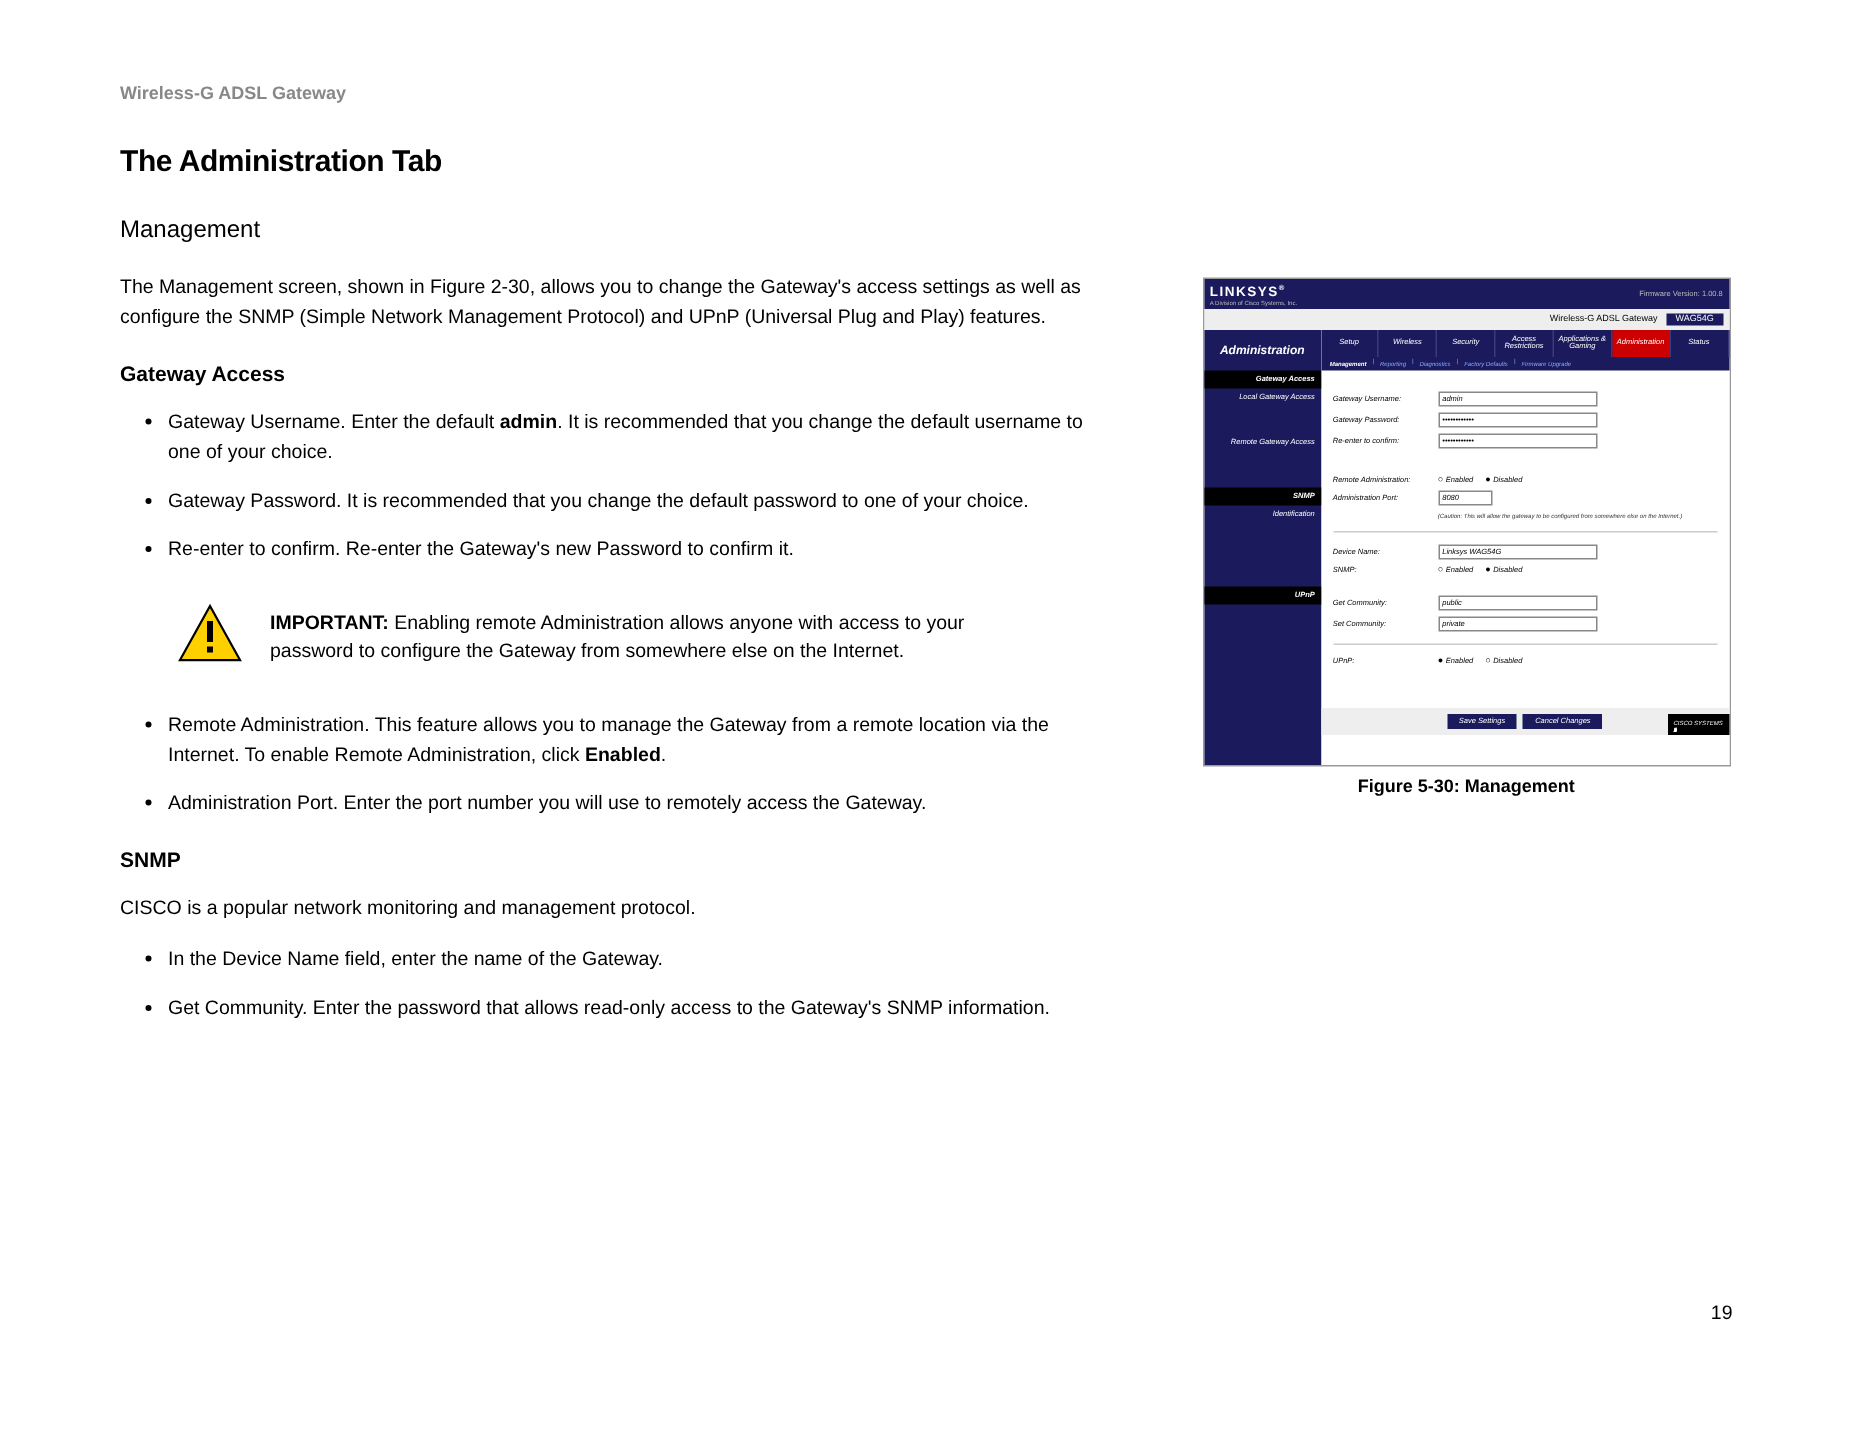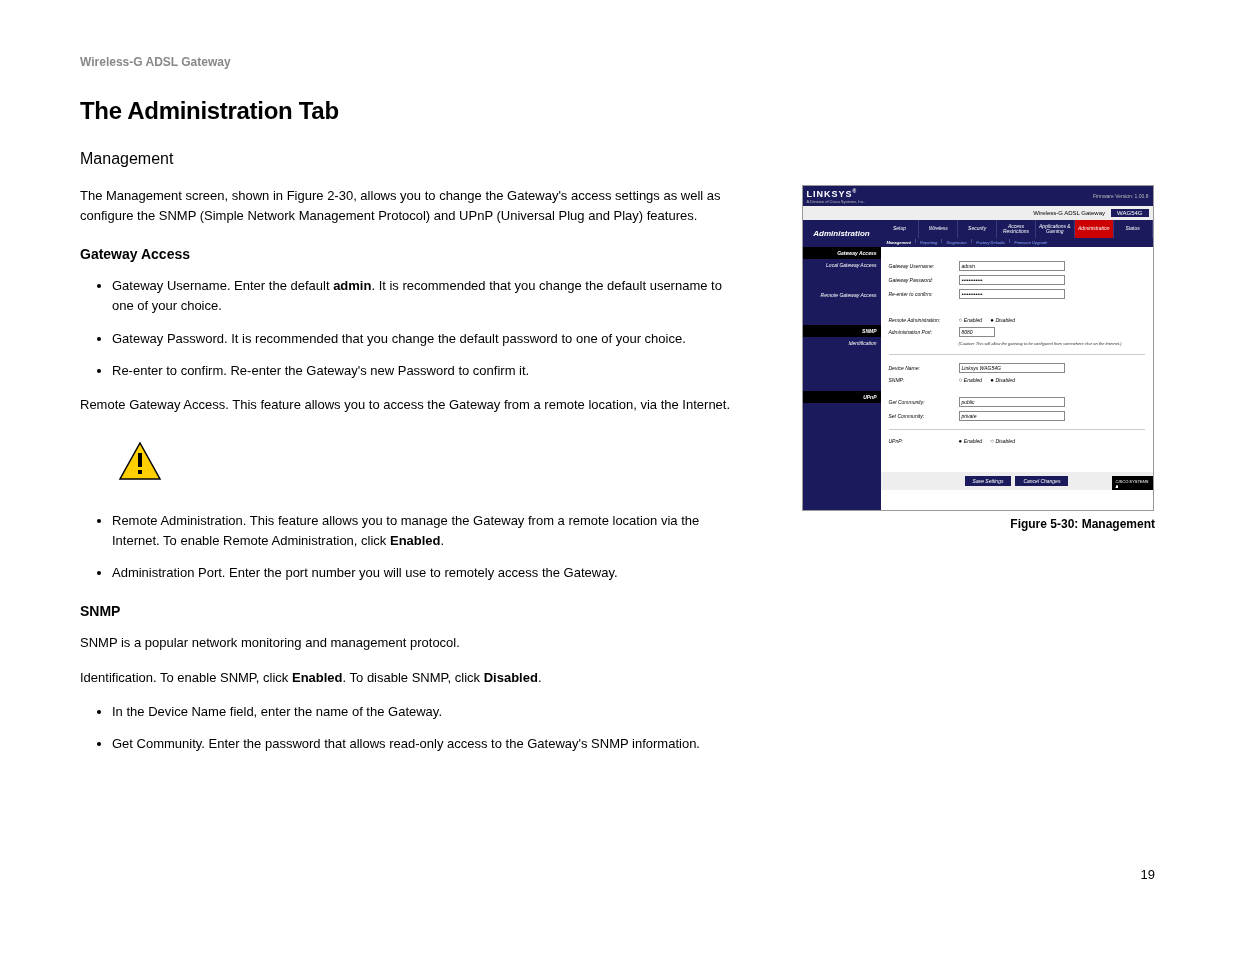--- a/index.html
+++ b/index.html
@@ -24,21 +24,21 @@
     flex: 1;
     padding-top: 130px;
   }
   .header-small {
     font-size: 12px;
     font-weight: bold;
     color: #888;
     margin-bottom: 28px;
   }
   h1 {
-    font-size: 24px;
+    font-size: 20px;
     font-weight: 900;
     margin: 0 0 25px 0;
     font-stretch: condensed;
     letter-spacing: -0.3px;
   }
   h2 {
     font-size: 16px;
     font-weight: normal;
     margin: 0 0 18px 0;
   }
@@ -73,21 +73,21 @@
   .important-text { font-size: 13px; line-height: 1.5; }
   .page-number {
     position: absolute;
     bottom: 72px;
     right: 80px;
     font-size: 13px;
   }
   .figure-caption {
     font-size: 12px;
     font-weight: bold;
-    text-align: right;
+    text-align: center;
     margin-top: 6px;
   }
   .screenshot {
     width: 350px;
     border: 1px solid #999;
     font-family: Arial, sans-serif;
     background: #fff;
     margin: 0 auto;
   }
   .ss-header {
@@ -227,40 +227,39 @@
     <h1>The Administration Tab</h1>
     <h2>Management</h2>
     <p>The Management screen, shown in Figure 2-30, allows you to change the Gateway's access settings as well as configure the SNMP (Simple Network Management Protocol) and UPnP (Universal Plug and Play) features.</p>
 
     <h3>Gateway Access</h3>
     <ul>
       <li><span>Gateway Username. Enter the default </span><b>admin</b><span>. It is recommended that you change the default username to one of your choice.</span></li>
       <li>Gateway Password. It is recommended that you change the default password to one of your choice.</li>
       <li>Re-enter to confirm. Re-enter the Gateway's new Password to confirm it.</li>
     </ul>
-    <p>Remote Gateway Access. This feature allows you to access the Gateway from a remote location, via the Internet.</p>
 
     <div class="important-box">
       <div class="warning-icon">
         <svg viewBox="0 0 44 40">
             <polygon points="22,2 42,38 2,38" fill="#FFD000" stroke="#000" stroke-width="1.5"></polygon>
             <rect x="20" y="12" width="4" height="14" fill="#000"></rect>
             <rect x="20" y="29" width="4" height="4" fill="#000"></rect>
           </svg>
       </div>
+      <div class="important-text"><b>IMPORTANT:</b><span> Enabling remote Administration allows anyone with access to your password to configure the Gateway from somewhere else on the Internet.</span></div>
     </div>
 
     <ul>
       <li><span>Remote Administration. This feature allows you to manage the Gateway from a remote location via the Internet. To enable Remote Administration, click </span><b>Enabled</b><span>.</span></li>
       <li>Administration Port. Enter the port number you will use to remotely access the Gateway.</li>
     </ul>
 
     <h3>SNMP</h3>
-    <p>SNMP is a popular network monitoring and management protocol.</p>
-    <p><span>Identification. To enable SNMP, click </span><b>Enabled</b><span>. To disable SNMP, click </span><b>Disabled</b><span>.</span></p>
+    <p>CISCO is a popular network monitoring and management protocol.</p>
     <ul>
       <li>In the Device Name field, enter the name of the Gateway.</li>
       <li>Get Community. Enter the password that allows read-only access to the Gateway's SNMP information.</li>
     </ul>
   </div>
 
   <div class="right-col">
     <div class="screenshot">
       <div class="ss-header">
         <div>

